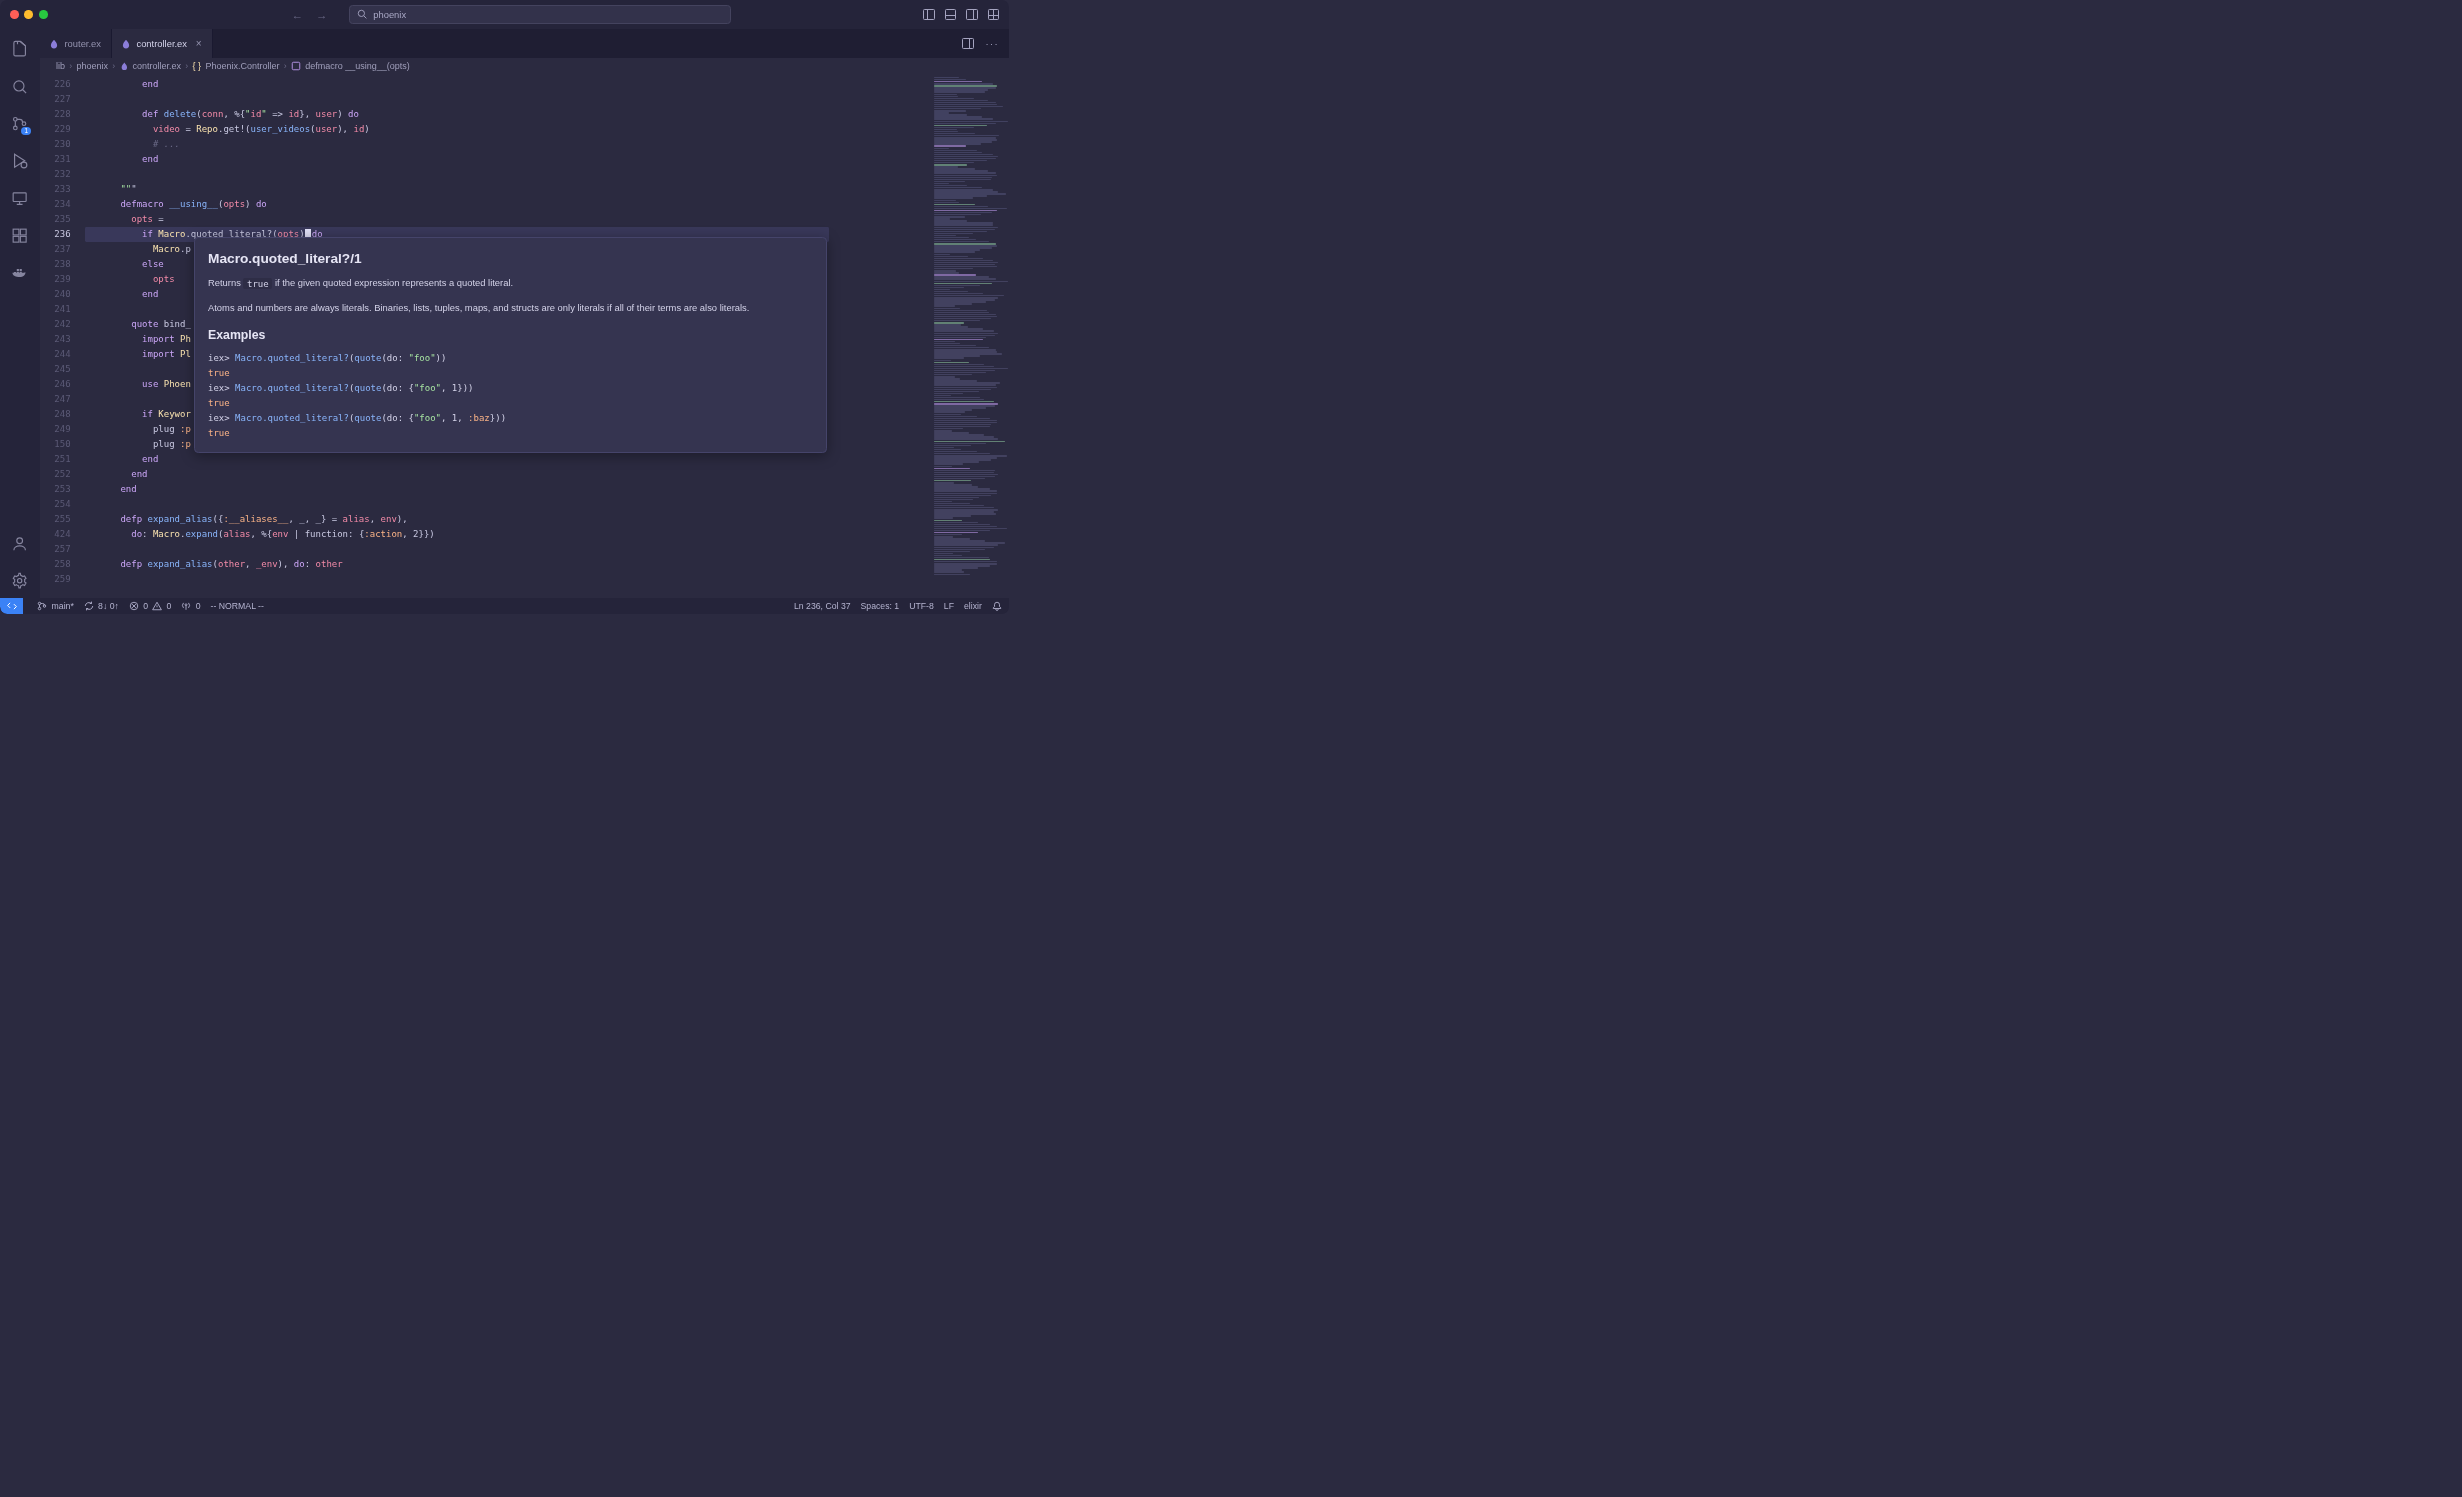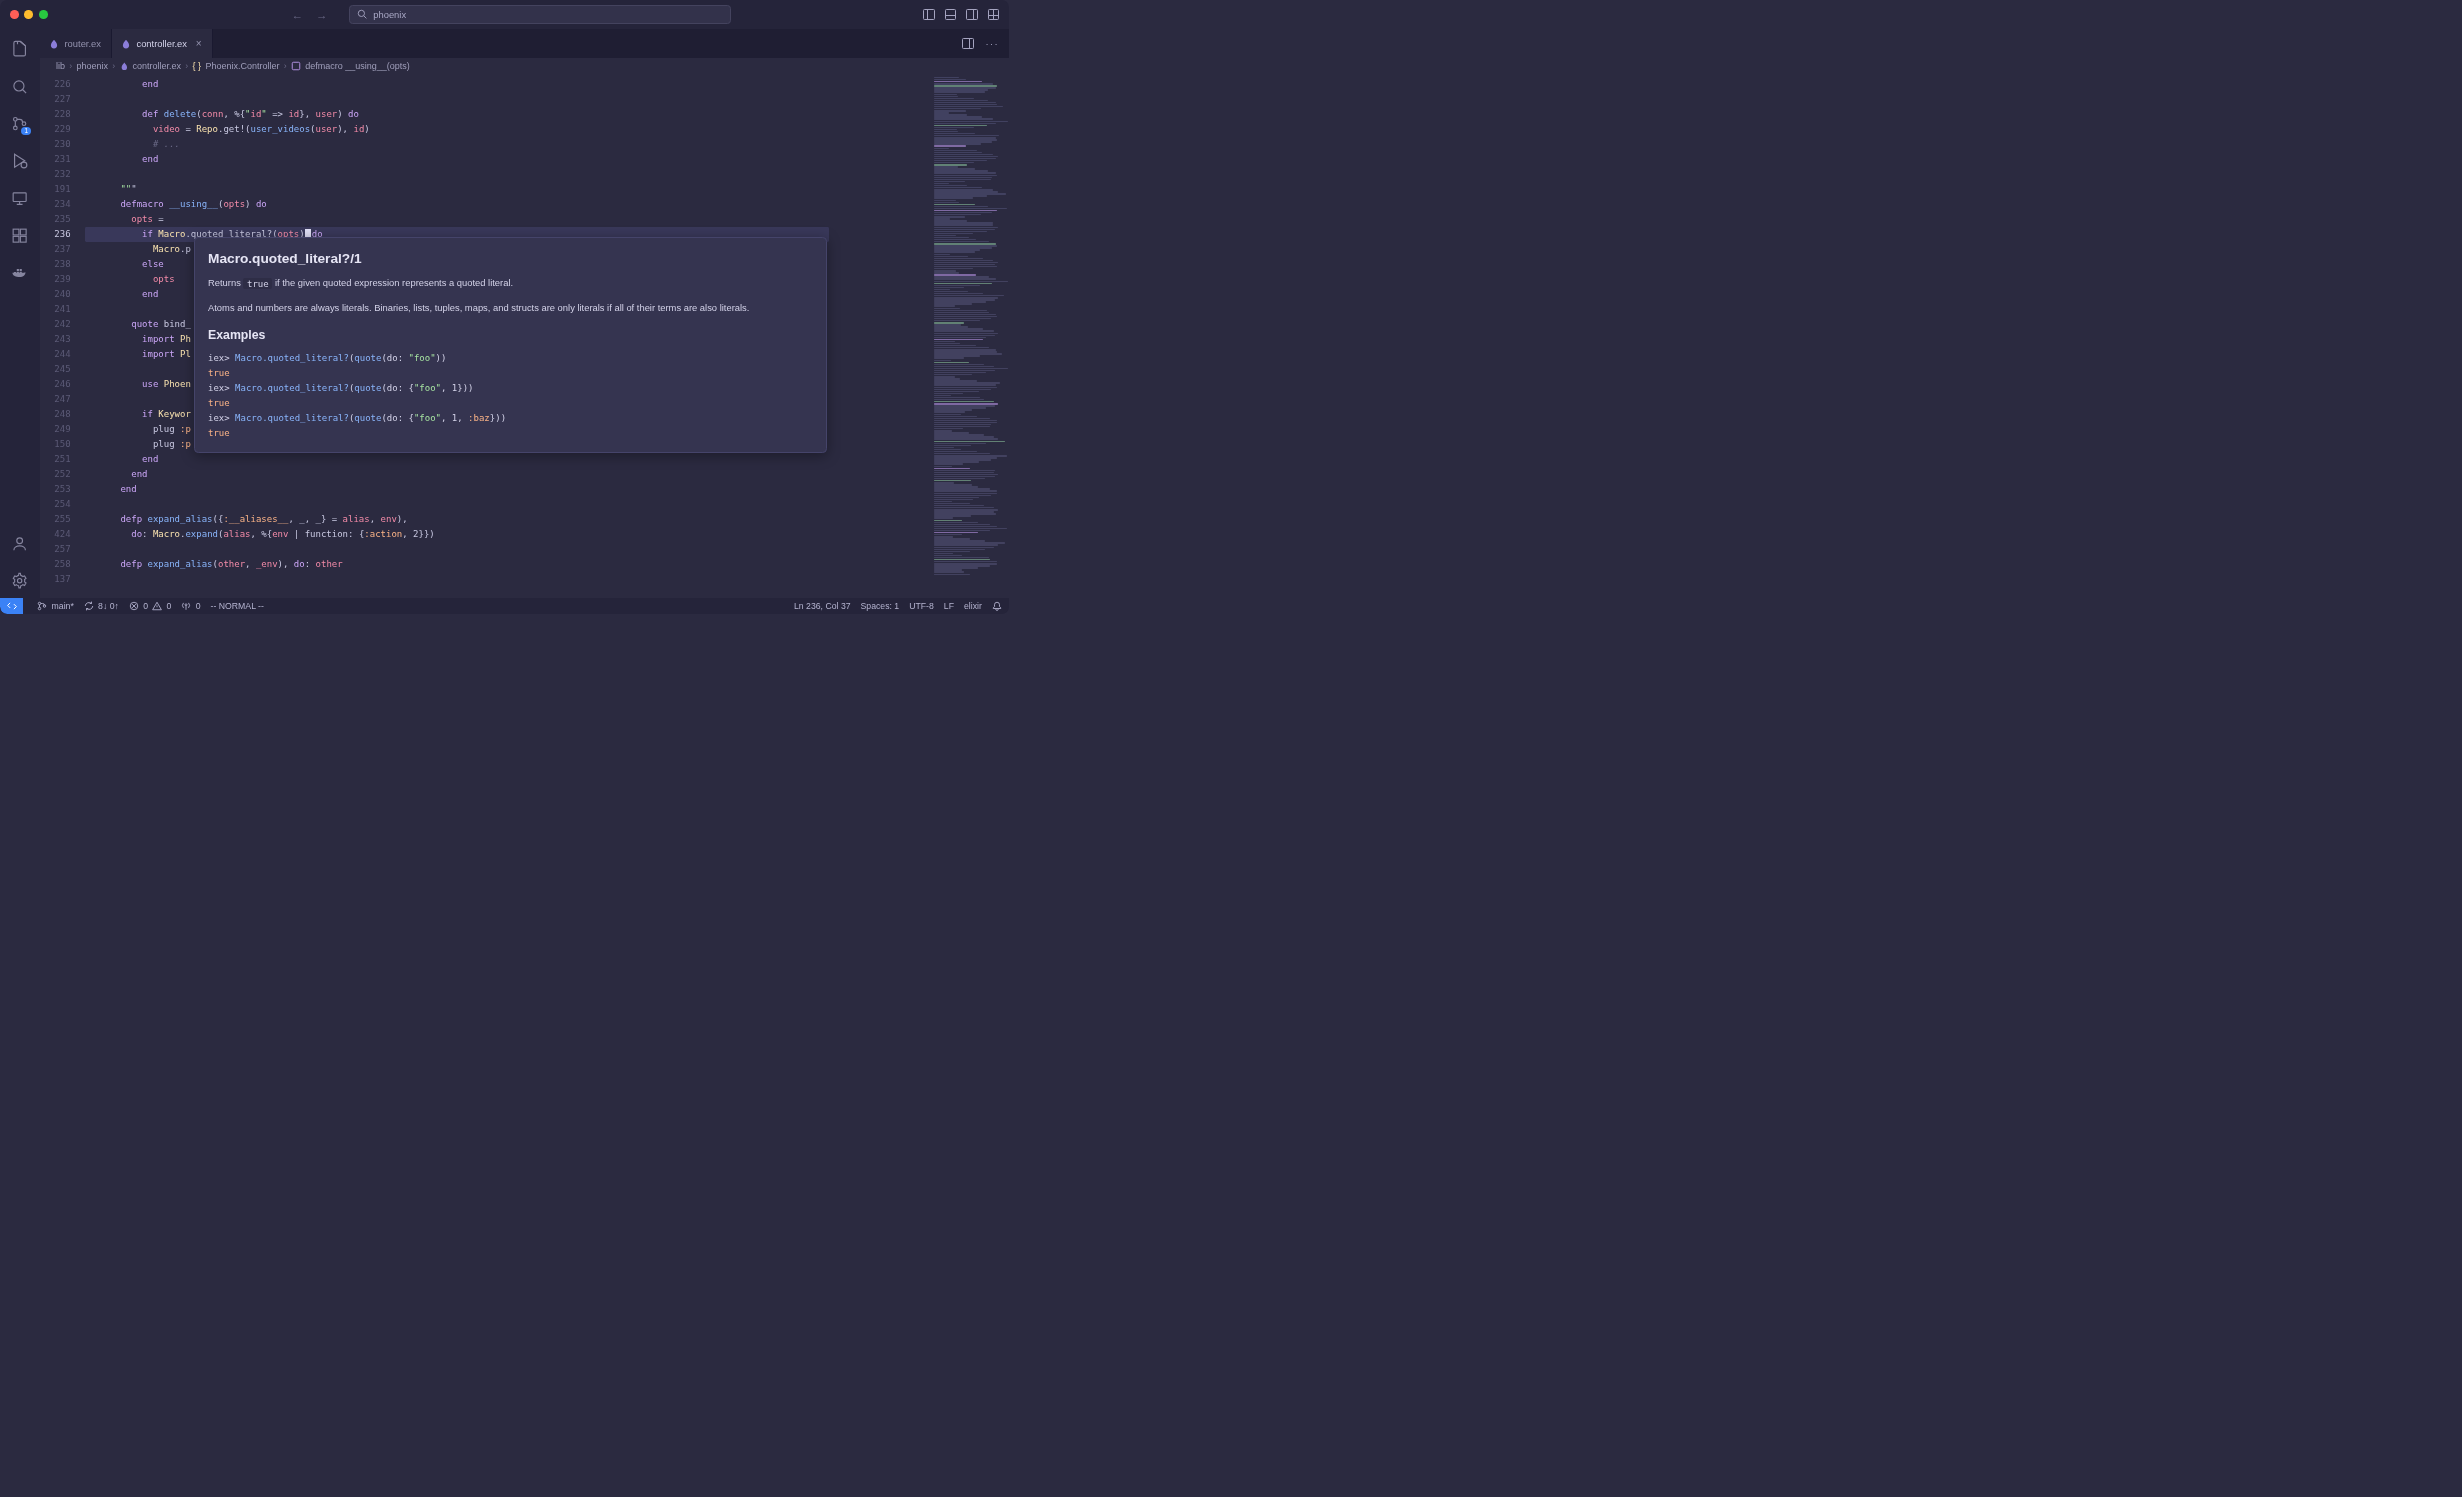--- a/index.html
+++ b/index.html
@@ -360,21 +360,21 @@
 
     <div class="editor-body">
       <div class="gutter" id="gutter">
           <div class="ln">226</div>
           <div class="ln">227</div>
           <div class="ln">228</div>
           <div class="ln">229</div>
           <div class="ln">230</div>
           <div class="ln">231</div>
           <div class="ln">232</div>
-          <div class="ln">191</div>
+          <div class="ln">233</div>
           <div class="ln">234</div>
           <div class="ln">235</div>
           <div class="ln active">236</div>
           <div class="ln">237</div>
           <div class="ln">238</div>
           <div class="ln">239</div>
           <div class="ln">240</div>
           <div class="ln">241</div>
           <div class="ln">242</div>
           <div class="ln">243</div>
@@ -386,21 +386,21 @@
           <div class="ln">249</div>
           <div class="ln">150</div>
           <div class="ln">251</div>
           <div class="ln">252</div>
           <div class="ln">253</div>
           <div class="ln">254</div>
           <div class="ln">255</div>
           <div class="ln">424</div>
           <div class="ln">257</div>
           <div class="ln">258</div>
-          <div class="ln">137</div>
+          <div class="ln">259</div>
         </div>
 
       <div class="code" id="code"><div class="line">          <span class="kw">end</span></div><div class="line"></div><div class="line">          <span class="kw">def</span> <span class="fn">delete</span>(<span class="param">conn</span>, %{<span class="str">"<span class="param">id</span>"</span> =&gt; <span class="param">id</span>}, <span class="param">user</span>) <span class="kw">do</span></div><div class="line">            <span class="param">video</span> = <span class="type">Repo</span>.get!(<span class="fn">user_videos</span>(<span class="param">user</span>), <span class="param">id</span>)</div><div class="line">            <span class="comment"># ...</span></div><div class="line">          <span class="kw">end</span></div><div class="line"></div><div class="line">      <span class="str">""</span>"</div><div class="line">      <span class="kw">defmacro</span> <span class="fn">__using__</span>(<span class="param">opts</span>) <span class="kw">do</span></div><div class="line">        <span class="param">opts</span> =</div><div class="line hl">          <span class="kw">if</span> <span class="type">Macro</span>.quoted_literal?(<span class="param">opts</span>)<span class="cursor"></span><span class="kw">do</span></div><div class="line">            <span class="type">Macro</span>.p</div><div class="line">          <span class="kw">else</span></div><div class="line">            <span class="param">opts</span></div><div class="line">          <span class="kw">end</span></div><div class="line"></div><div class="line">        <span class="kw">quote</span> bind_</div><div class="line">          <span class="kw">import</span> <span class="type">Ph</span></div><div class="line">          <span class="kw">import</span> <span class="type">Pl</span></div><div class="line"></div><div class="line">          <span class="kw">use</span> <span class="type">Phoen</span></div><div class="line"></div><div class="line">          <span class="kw">if</span> <span class="type">Keywor</span></div><div class="line">            plug <span class="atom">:p</span></div><div class="line">            plug <span class="atom">:p</span></div><div class="line">          <span class="kw">end</span></div><div class="line">        <span class="kw">end</span></div><div class="line">      <span class="kw">end</span></div><div class="line"></div><div class="line">      <span class="kw">defp</span> <span class="fn">expand_alias</span>({<span class="atom">:__aliases__</span>, _, _} = <span class="param">alias</span>, <span class="param">env</span>),</div><div class="line">        <span class="kw">do</span>: <span class="type">Macro</span>.<span class="fn">expand</span>(<span class="param">alias</span>, %{<span class="param">env</span> | function: {<span class="atom">:action</span>, 2}})</div><div class="line"></div><div class="line">      <span class="kw">defp</span> <span class="fn">expand_alias</span>(<span class="param">other</span>, <span class="param">_env</span>), <span class="kw">do</span>: <span class="param">other</span></div><div class="line"></div></div>
 
       <div class="hover-popup">
         <h2>Macro.quoted_literal?/1</h2>
         <p>
           <span>Returns</span>
           <code class="inline">true</code>
           <span> if the given quoted expression represents a quoted literal.</span>

